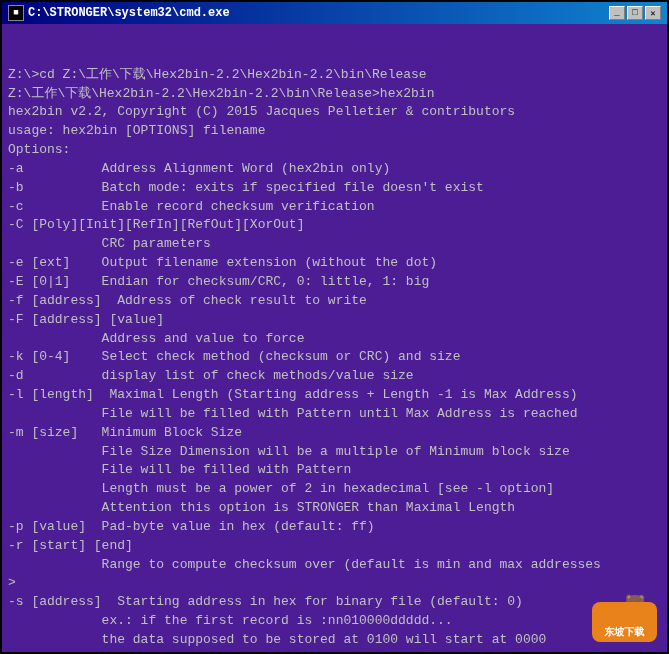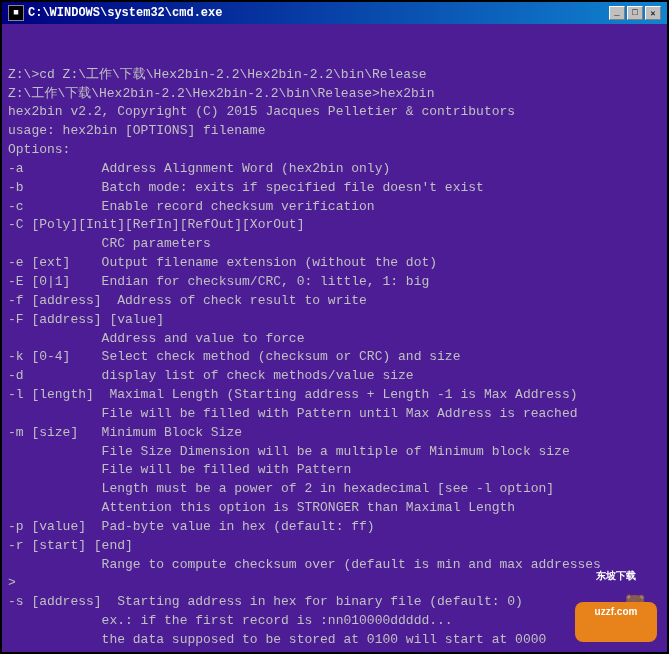--- a/index.html
+++ b/index.html
@@ -100,27 +100,27 @@
       bottom: 10px;
       right: 10px;
       width: 80px;
       height: 50px;
       pointer-events: none;
     }
 
     .watermark-orange {
       background: #e8821a;
       border-radius: 8px;
-      width: 82px;
+      width: 65px;
       height: 40px;
       position: absolute;
       bottom: 0;
       right: 0;
       display: flex;
-      align-items: flex-end;
+      align-items: flex-start;
       justify-content: center;
     }
 
     .watermark-text {
       color: white;
       font-size: 10px;
       font-family: Arial, sans-serif;
       font-weight: bold;
       text-align: center;
       line-height: 1.2;
@@ -136,21 +136,21 @@
 </head>
 <body>
 
 <div class="window">
 
   <div class="title-bar">
     <div class="title-bar-left">
       <div class="title-icon">
         <span>■</span>
       </div>
-      <span class="title-text">C:\WINDOWS\system32\cmd.exe</span>
+      <span class="title-text">C:\STRONGER\system32\cmd.exe</span>
     </div>
     <div class="title-bar-buttons">
       <div class="title-btn">_</div>
       <div class="title-btn">□</div>
       <div class="title-btn">✕</div>
     </div>
   </div>
 
   <div class="terminal-body">
     <div class="terminal-content" id="terminal-output"><div>Z:\&gt;cd Z:\工作\下载\Hex2bin-2.2\Hex2bin-2.2\bin\Release</div><div></div><div>Z:\工作\下载\Hex2bin-2.2\Hex2bin-2.2\bin\Release&gt;hex2bin</div><div>hex2bin v2.2, Copyright (C) 2015 Jacques Pelletier &amp; contributors</div><div></div><div></div><div>usage: hex2bin [OPTIONS] filename</div><div>Options:</div><div>-a          Address Alignment Word (hex2bin only)</div><div>-b          Batch mode: exits if specified file doesn't exist</div><div>-c          Enable record checksum verification</div><div>-C [Poly][Init][RefIn][RefOut][XorOut]</div><div>            CRC parameters</div><div>-e [ext]    Output filename extension (without the dot)</div><div>-E [0|1]    Endian for checksum/CRC, 0: little, 1: big</div><div>-f [address]  Address of check result to write</div><div>-F [address] [value]</div><div>            Address and value to force</div><div>-k [0-4]    Select check method (checksum or CRC) and size</div><div>-d          display list of check methods/value size</div><div>-l [length]  Maximal Length (Starting address + Length -1 is Max Address)</div><div>            File will be filled with Pattern until Max Address is reached</div><div>-m [size]   Minimum Block Size</div><div>            File Size Dimension will be a multiple of Minimum block size</div><div>            File will be filled with Pattern</div><div>            Length must be a power of 2 in hexadecimal [see -l option]</div><div>            Attention this option is STRONGER than Maximal Length</div><div>-p [value]  Pad-byte value in hex (default: ff)</div><div>-r [start] [end]</div><div>            Range to compute checksum over (default is min and max addresses</div><div>&gt;</div><div>-s [address]  Starting address in hex for binary file (default: 0)</div><div>            ex.: if the first record is :nn010000ddddd...</div><div>            the data supposed to be stored at 0100 will start at 0000</div><div>            in the binary file.</div></div>

